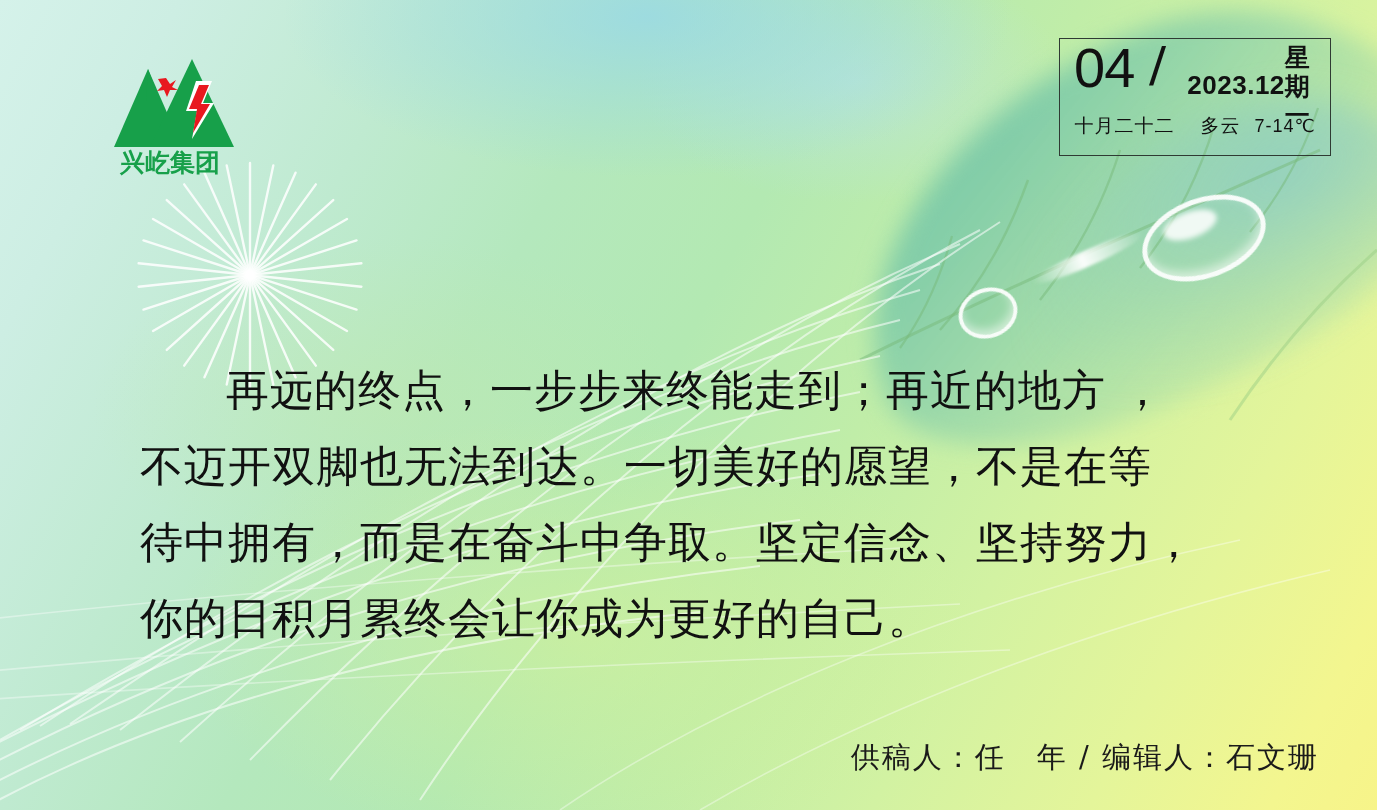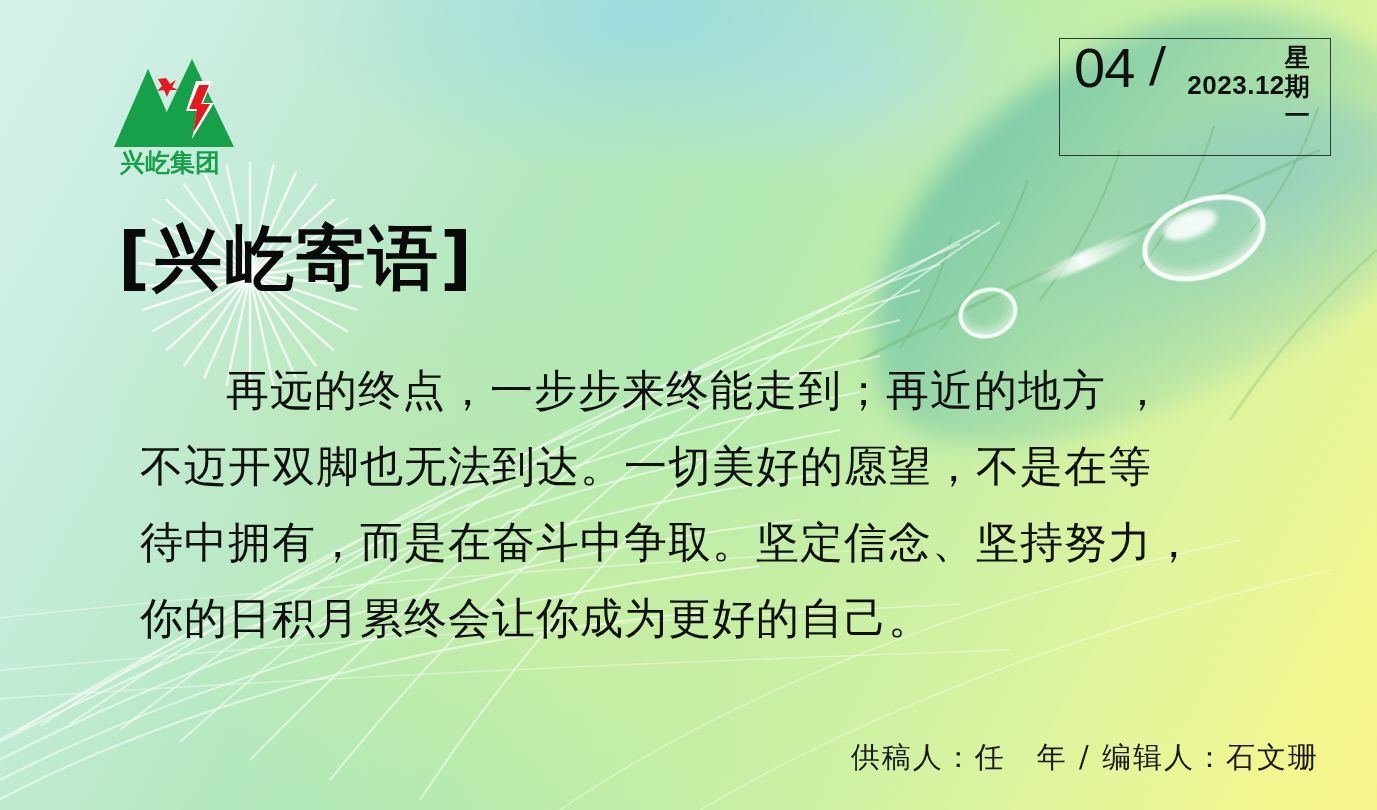--- a/index.html
+++ b/index.html
@@ -369,23 +369,29 @@
 
   <div id="date-box">
     <div class="date-top">
       <span class="date-day">04</span>
       <span class="date-slash">/</span>
       <span class="date-right">
         <span class="date-ym">2023.12</span>
         <span class="date-week">星期一</span>
       </span>
     </div>
+    <div class="date-bottom">
+      <span>十月二十二</span>
+      <span class="date-weather">
+        <span>多云</span>
+        <span class="date-temp">7-14℃</span>
+      </span>
+    </div>
   </div>
 
-  <div id="title">[兴屹寄语]</div>
 
   <div id="credits">供稿人：任　年 / 编辑人：石文珊</div>
 
   <div id="body-copy">
     <p class="indent">再远的终点，一步步来终能走到；再近的地方 ，</p>
     <p>不迈开双脚也无法到达。一切美好的愿望，不是在等</p>
     <p>待中拥有，而是在奋斗中争取。坚定信念、坚持努力，</p>
     <p>你的日积月累终会让你成为更好的自己。</p>
   </div>
 

